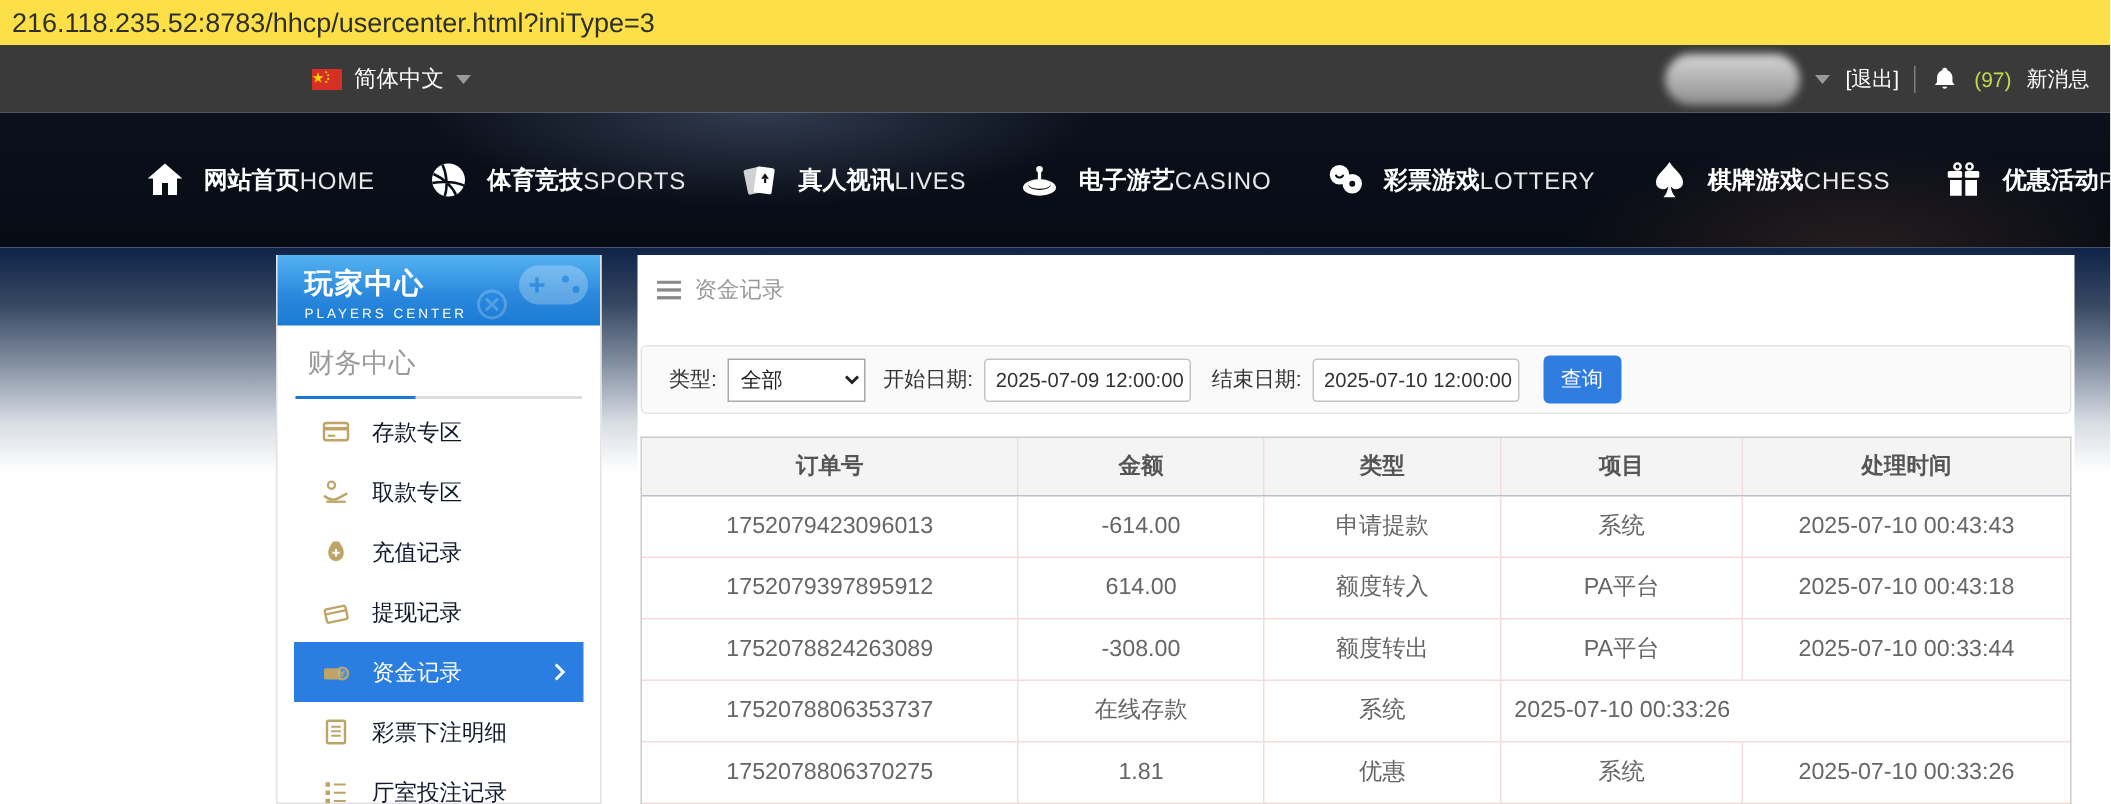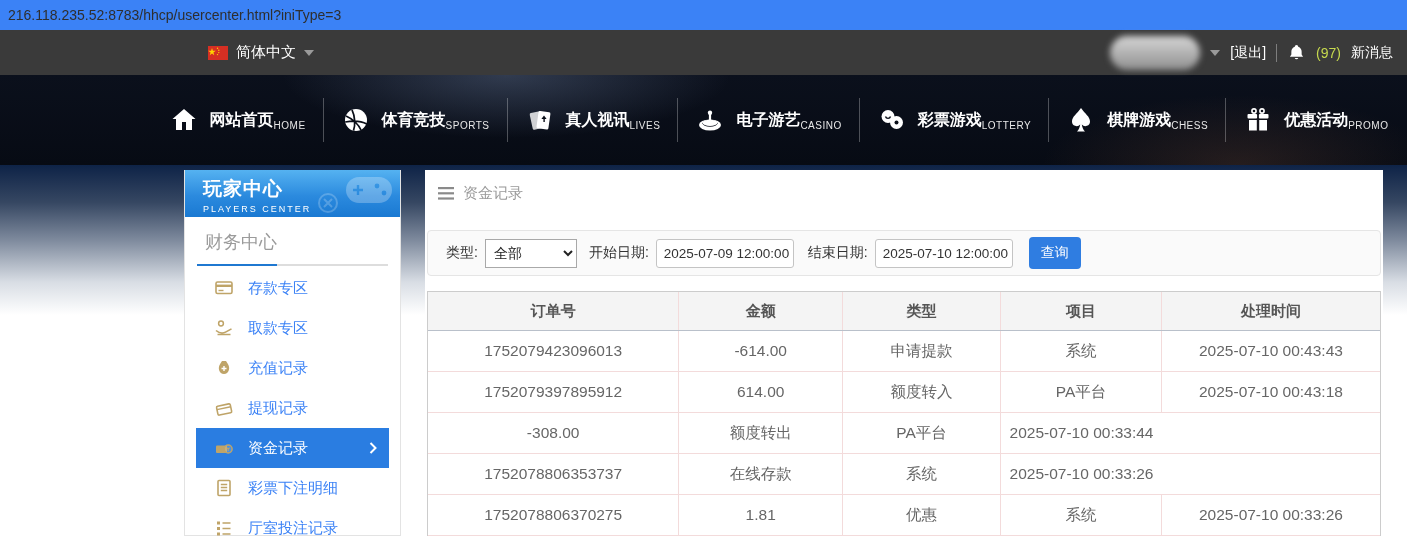--- a/index.html
+++ b/index.html
@@ -1,22 +1,22 @@
 <!DOCTYPE html>
 <html><head>
 <meta charset="utf-8">
 <style>
   * { margin:0; padding:0; box-sizing:border-box; }
   html,body { width:1407px; height:536px; overflow:hidden;
     font-family:"Liberation Sans","DejaVu Sans",sans-serif; background:#fff; }
   #app { position:relative; width:1407px; height:536px; overflow:hidden; background:#fff; }
 
   
-  .urlbar { height:30px; background:#3b82f6; display:flex; align-items:center;
-    padding-left:8px; font-size:14px; color:#2e2e2e; }
+  .urlbar { height:30px; background:#fde047; display:flex; align-items:center;
+    padding-left:8px; font-size:18px; color:#2e2e2e; }
 
   
   .topbar { height:45px; background:#3a3a3a; display:flex; align-items:center; color:#fff; }
   .topbar-left { margin-left:208px; display:flex; align-items:center; gap:8px; cursor:pointer;text-align:right; }
   .flag { width:20px; height:14px; display:inline-block; }
   .lang-label { font-size:15px; color:#fff; }
   .caret { width:0; height:0; border-left:5px solid transparent; border-right:5px solid transparent;
     border-top:6px solid #9a9a9a; display:inline-block; }
   .topbar-right { margin-left:auto; display:flex; align-items:center; gap:10px; padding-right:14px; }
   .user-blur { width:90px; height:34px; border-radius:17px;
@@ -29,42 +29,42 @@
   
   .nav { height:90px; display:flex; align-items:center; justify-content:center; padding-left:150px;
     background:
       radial-gradient(ellipse 320px 90px at 36% 0%, rgba(120,140,175,.35), transparent 70%),
       radial-gradient(ellipse 280px 100px at 88% 100%, rgba(115,75,55,.28), transparent 70%),
       linear-gradient(180deg,#0b101c,#070b14); }
   .nav-item { display:flex; align-items:center; gap:11px; cursor:pointer; }
   .nav-icon { width:30px; height:30px; flex:0 0 30px; }
   .nav-text { display:flex; flex-direction:row; align-items:flex-end; }
   .nav-zh { font-size:16px; font-weight:bold; color:#fff; white-space:nowrap; }
-  .nav-en { font-size:10px; color:#e8e8e8; letter-spacing:.5px; margin-top:3px; }
+  .nav-en { font-size:16px; color:#e8e8e8; letter-spacing:.5px; margin-top:3px; }
   .nav-sep { width:1px; height:44px; background:rgba(255,255,255,.28); margin:0 17px; }
 
   
   .bg-fade { position:absolute; top:165px; left:0; width:100%; height:150px; z-index:0;
     background:linear-gradient(180deg,#0e2347 0%,#364762 25%,#7e8a9d 50%,#d8dde4 78%,#ffffff 100%); }
 
   
   .sidebar { position:absolute; left:184px; top:170px; width:217px; height:366px; z-index:2;
     background:#fff; border:1px solid #e3e3e3; border-top:none; }
   .side-header { height:47px; position:relative; overflow:hidden; color:#fff;
     background:linear-gradient(180deg,#55b2f1 0%,#2b8ade 55%,#1a79d2 100%); padding:6px 0 0 18px; }
   .side-title { font-size:19px; font-weight:bold; letter-spacing:1px; }
   .side-sub { font-size:9px; letter-spacing:2px; margin-top:2px; }
   .gamepad { position:absolute; right:6px; top:3px; opacity:.3; }
   .side-section { padding:14px 12px 0; }
   .section-title { font-size:18px; color:#9b9b9b; padding-left:8px; line-height:22px; }
   .section-line { margin-top:11px; height:2px; background:#ddd; display:flex; }
   .section-line .blue { width:80px; height:2px; background:#1f78d1; }
   .menu { padding:2px 11px 0; }
   .menu-item { height:40px; display:flex; align-items:center; padding:0 12px 0 18px;
-    font-size:15px; color:#3b82f6; cursor:pointer; }
+    font-size:15px; color:#0f172a; cursor:pointer; }
   .mi-icon { width:20px; height:20px; margin-right:14px; flex:0 0 20px; }
   .menu-item.active { background:#2a7de1; color:#fff; }
   .mi-chev { margin-left:auto; display:none; }
   .menu-item.active .mi-chev { display:block; }
 
   
   .main { position:absolute; left:425px; top:170px; width:958px; height:366px;
     background:#fff; z-index:2; }
   .breadcrumb { height:46px; display:flex; align-items:center; gap:9px; padding-left:13px;
     font-size:15px; color:#999; }
@@ -357,20 +357,21 @@
         <div>2025-07-10 00:43:43</div>
       </div>
       <div class="trow">
         <div>1752079397895912</div>
         <div>614.00</div>
         <div>额度转入</div>
         <div>PA平台</div>
         <div>2025-07-10 00:43:18</div>
       </div>
       <div class="trow">
+        <div>1752078824263089</div>
         <div>-308.00</div>
         <div>额度转出</div>
         <div>PA平台</div>
         <div>2025-07-10 00:33:44</div>
       </div>
       <div class="trow">
         <div>1752078806353737</div>
         <div>在线存款</div>
         <div>系统</div>
         <div>2025-07-10 00:33:26</div>

